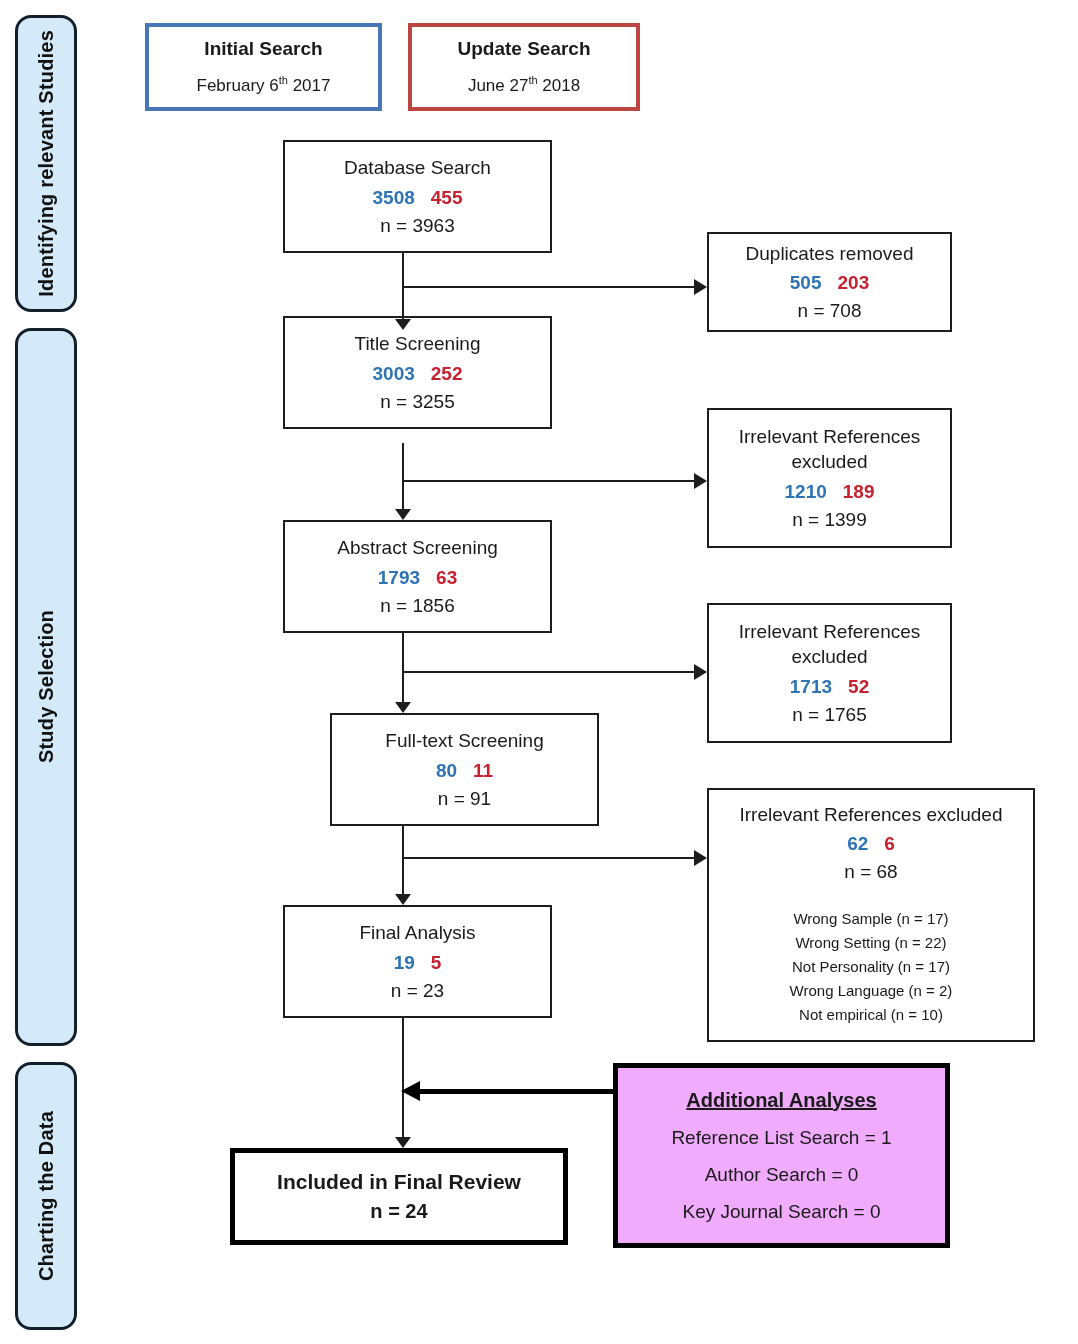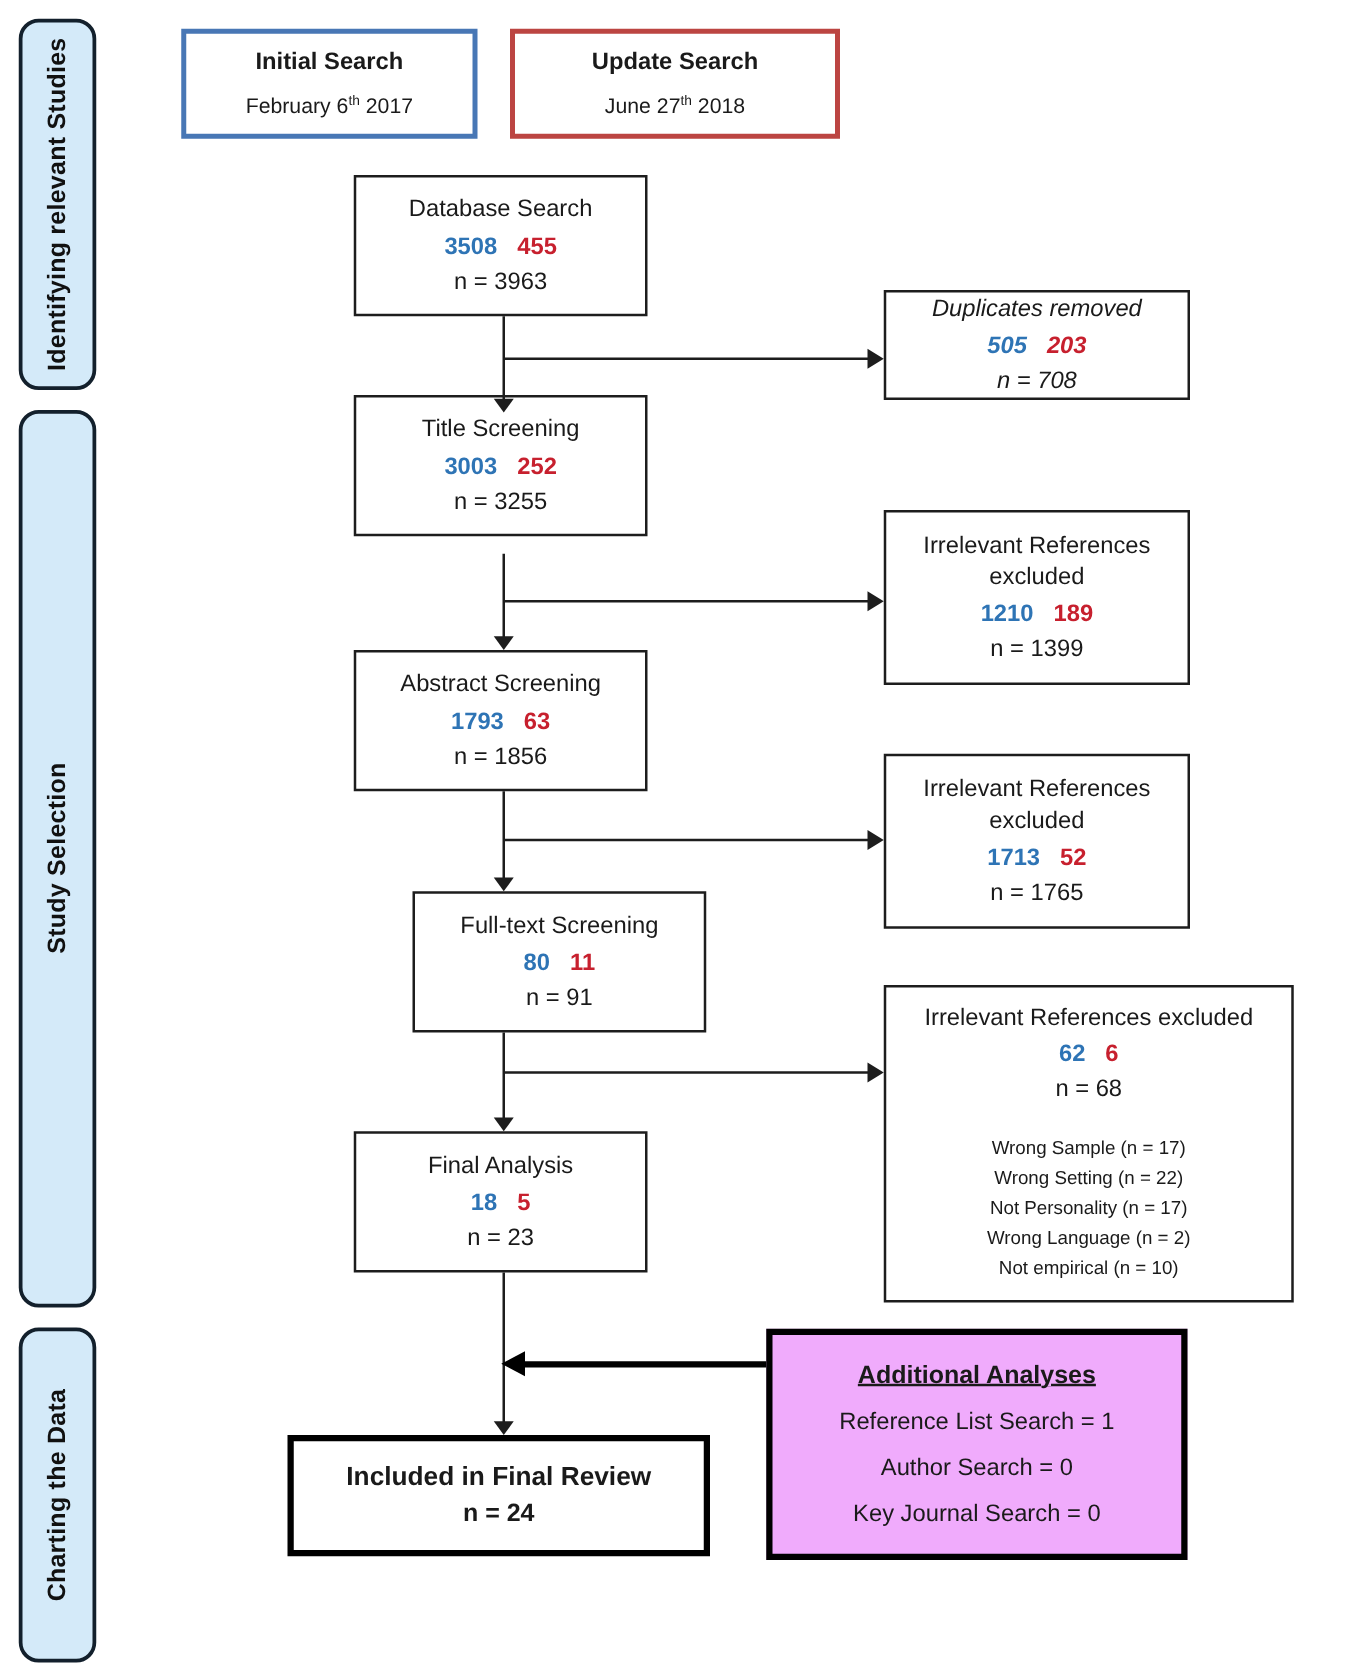--- a/index.html
+++ b/index.html
@@ -21,28 +21,28 @@
   
   .legend{
     position:absolute;top:23px;height:88px;box-sizing:border-box;
     display:flex;flex-direction:column;align-items:center;justify-content:center;
     background:#fff;
   }
   .legend-title{font-weight:bold;font-size:19px;}
   .legend-date{font-size:17px;margin-top:14px;}
   .legend-date sup{font-size:11px;}
   #legend-initial{left:145px;width:237px;border:4px solid var(--legend_blue);}
-  #legend-update{left:408px;width:264px;border:4px solid var(--legend_red);}
+  #legend-update{left:408px;width:232px;border:4px solid var(--legend_red);}
   
   .node{
     position:absolute;box-sizing:border-box;background:#fff;border:2px solid #1d1d1d;
     display:flex;flex-direction:column;align-items:center;justify-content:center;
     text-align:center;
   }
-  .main-node{left:283px;width:235px;height:113px;}
+  .main-node{left:283px;width:269px;height:113px;}
   .side-node{left:707px;width:245px;}
   .node-title{font-size:19px;line-height:1.3;}
   .node-counts{font-size:19px;font-weight:bold;margin-top:6px;}
   .node-counts .c-blue{color:var(--initial_blue);}
   .node-counts .c-red{color:var(--update_red);margin-left:16px;}
   .node-total{font-size:19px;margin-top:6px;}
   .reason-list{margin-top:24px;font-size:15px;line-height:1.6;}
   #node-included{
     left:230px;top:1148px;width:338px;height:97px;border:5px solid #000;
   }
@@ -118,30 +118,30 @@
   </div>
 
   <div class="node main-node" style="top:713px;margin-left:47px;">
     <div class="node-title">Full-text Screening</div>
     <div class="node-counts"><span class="c-blue">80</span><span class="c-red">11</span></div>
     <div class="node-total">n = 91</div>
   </div>
 
   <div class="node main-node" style="top:905px;">
     <div class="node-title">Final Analysis</div>
-    <div class="node-counts"><span class="c-blue">18</span><span class="c-red">5</span></div>
+    <div class="node-counts"><span class="c-blue">19</span><span class="c-red">5</span></div>
     <div class="node-total">n = 23</div>
   </div>
 
   <div class="node" id="node-included">
     <div class="inc-title">Included in Final Review</div>
     <div class="inc-total">n = 24</div>
   </div>
 
-  <div class="node side-node" style="top:232px;height:88px;font-style:italic;">
+  <div class="node side-node" style="top:232px;height:100px;">
     <div class="node-title">Duplicates removed</div>
     <div class="node-counts"><span class="c-blue">505</span><span class="c-red">203</span></div>
     <div class="node-total">n = 708</div>
   </div>
 
   <div class="node side-node" style="top:408px;height:140px;">
     <div class="node-title" style="width:200px;">Irrelevant References excluded</div>
     <div class="node-counts"><span class="c-blue">1210</span><span class="c-red">189</span></div>
     <div class="node-total">n = 1399</div>
   </div>

